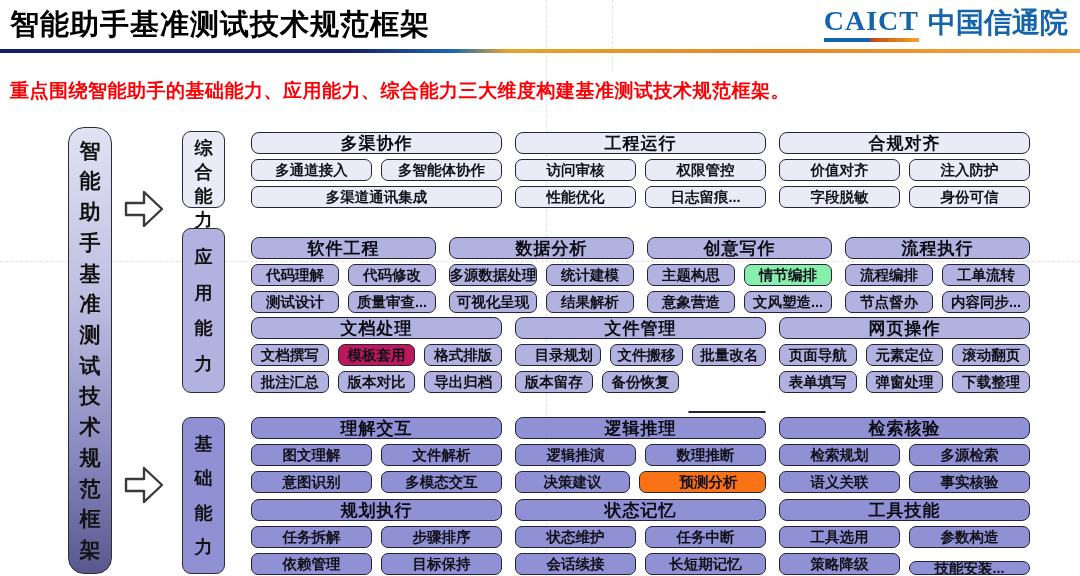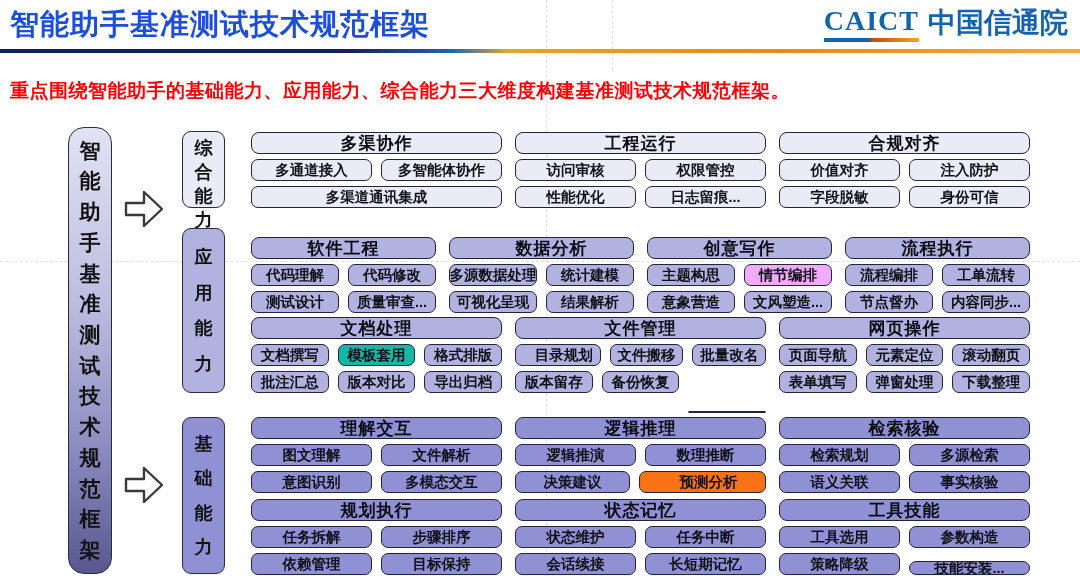--- a/index.html
+++ b/index.html
@@ -3,21 +3,21 @@
 <meta charset="utf-8">
 <style>
   html,body{margin:0;padding:0;}
   body{
     width:1080px;height:576px;position:relative;background:#ffffff;overflow:hidden;
     font-family:"Liberation Sans","DejaVu Sans",sans-serif;
   }
   
   .page-title{
     position:absolute;left:10px;top:5px;font-size:29px;font-weight:900;
-    color:#1d4ed8;letter-spacing:1px;z-index:2;
+    color:#000000;letter-spacing:1px;z-index:2;
   }
   .divider{
     position:absolute;left:0;top:49px;width:1080px;height:4px;z-index:2;
     background:linear-gradient(to right,#131f5e 0%,#131f5e 32%,#1f67b0 42%,#e2a62c 47%,#e5881f 72%,#f3a93e 100%);
   }
   .logo{position:absolute;top:7px;right:12px;display:flex;align-items:flex-start;gap:9px;z-index:2;}
   .caict-wrap{display:flex;flex-direction:column;}
   .caict{font-size:28px;font-weight:900;color:#1464ac;line-height:1;letter-spacing:1px;font-family:Liberation Serif, serif;}
   .caict-underline{height:4px;margin-top:3px;width:100%;
     background:linear-gradient(to right,#1464ac 0%,#1464ac 46%,#c44f12 52%,#f5a623 100%);}
@@ -192,21 +192,21 @@
         </div>
         <div class="item-row">
           <div class="cap-item" style="background: rgb(178, 178, 224);">可视化呈现</div>
           <div class="cap-item" style="background: rgb(178, 178, 224);">结果解析</div>
         </div>
       </div>
       <div class="group">
         <div class="group-header" style="background: rgb(178, 178, 224);">创意写作</div>
         <div class="item-row">
           <div class="cap-item" style="background: rgb(178, 178, 224);">主题构思</div>
-          <div class="cap-item" style="background: #f0abfc;">情节编排</div>
+          <div class="cap-item" style="background: #86efac;">情节编排</div>
         </div>
         <div class="item-row">
           <div class="cap-item" style="background: rgb(178, 178, 224);">意象营造</div>
           <div class="cap-item" style="background: rgb(178, 178, 224);">文风塑造...</div>
         </div>
       </div>
       <div class="group">
         <div class="group-header" style="background: rgb(178, 178, 224);">流程执行</div>
         <div class="item-row">
           <div class="cap-item" style="background: rgb(178, 178, 224);">流程编排</div>
@@ -216,21 +216,21 @@
           <div class="cap-item" style="background: rgb(178, 178, 224);">节点督办</div>
           <div class="cap-item" style="background: rgb(178, 178, 224);">内容同步...</div>
         </div>
       </div>
     </div>
     <div class="group-row">
       <div class="group">
         <div class="group-header" style="background: rgb(178, 178, 224);">文档处理</div>
         <div class="item-row">
           <div class="cap-item" style="background: rgb(178, 178, 224);">文档撰写</div>
-          <div class="cap-item" style="background: #14b8a6;">模板套用</div>
+          <div class="cap-item" style="background: #be185d;">模板套用</div>
           <div class="cap-item" style="background: rgb(178, 178, 224);">格式排版</div>
         </div>
         <div class="item-row">
           <div class="cap-item" style="background: rgb(178, 178, 224);">批注汇总</div>
           <div class="cap-item" style="background: rgb(178, 178, 224);">版本对比</div>
           <div class="cap-item" style="background: rgb(178, 178, 224);">导出归档</div>
         </div>
       </div>
       <div class="group">
         <div class="group-header" style="background: rgb(178, 178, 224);">文件管理</div>

